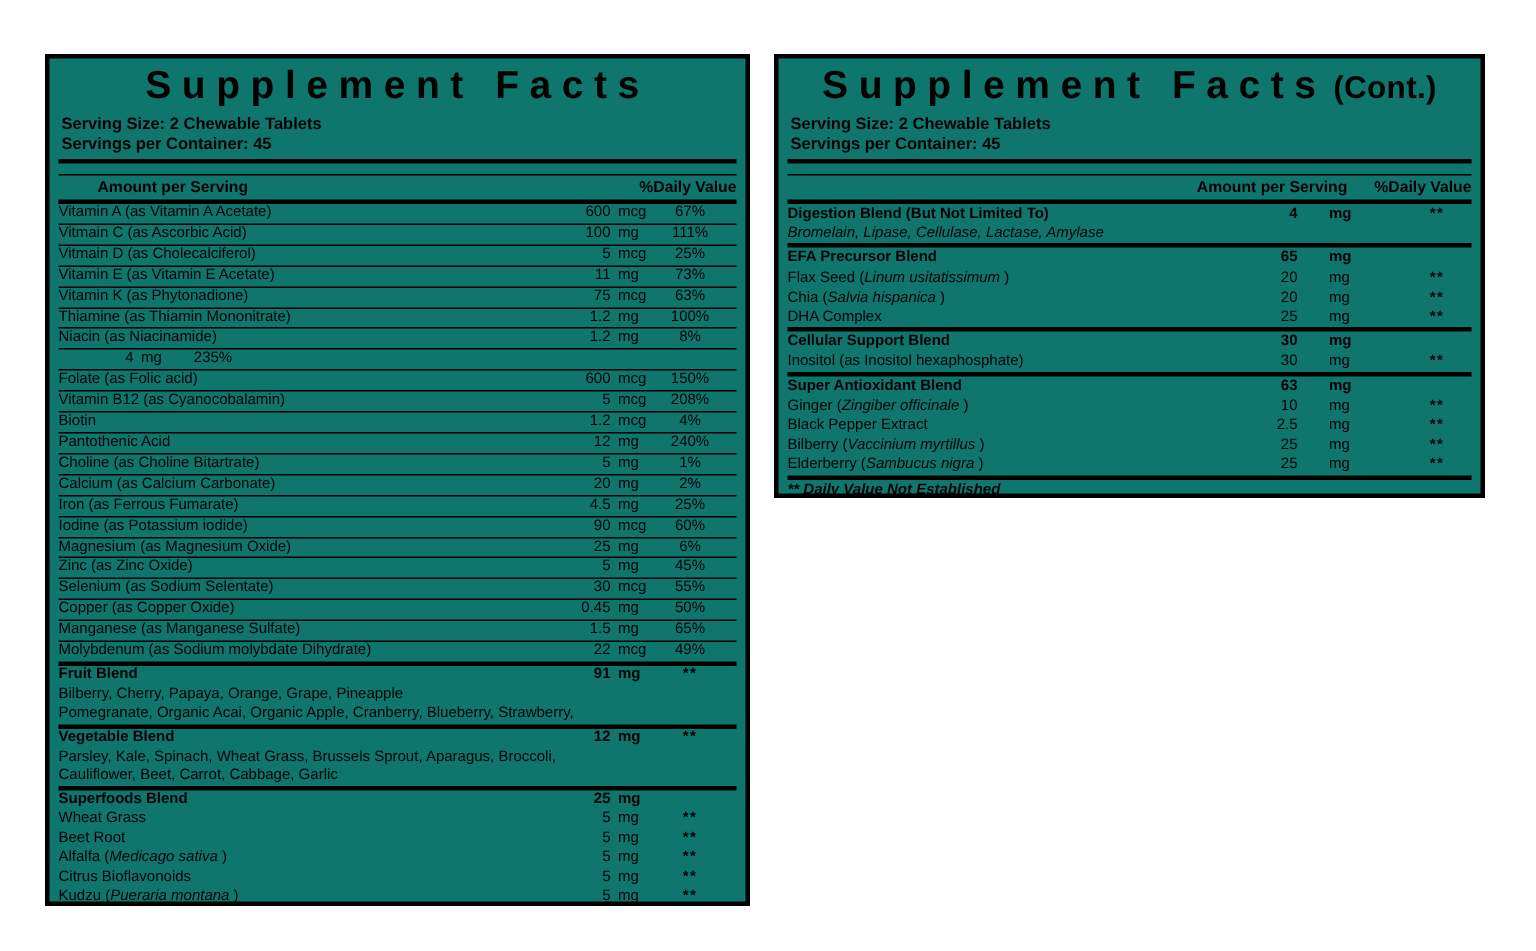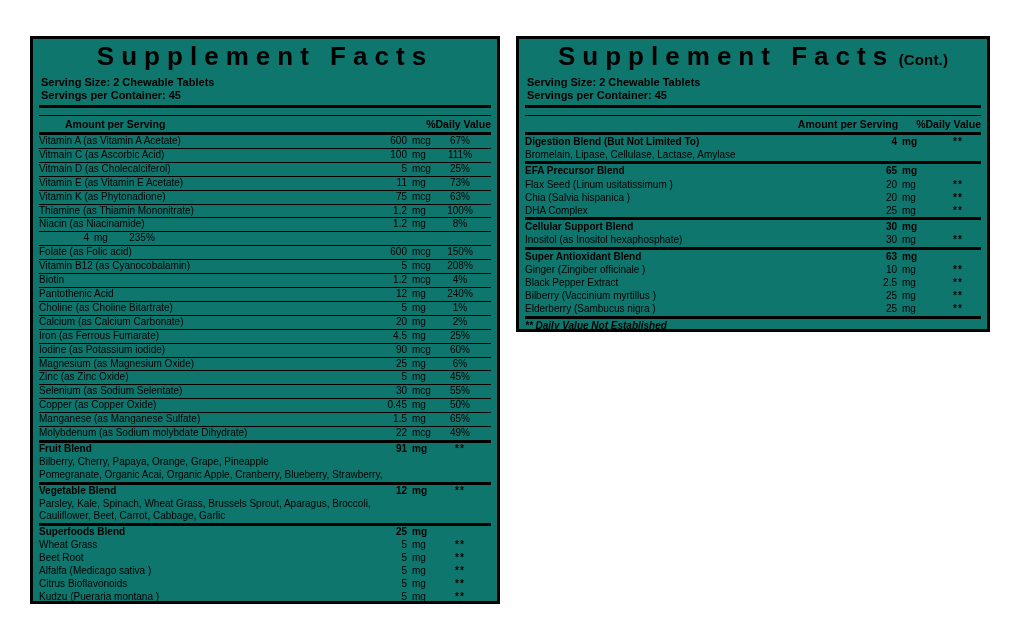--- a/index.html
+++ b/index.html
@@ -5,49 +5,49 @@
   * { margin:0; padding:0; box-sizing:border-box; }
   html,body { width:1024px; height:634px; background:#ffffff; }
   body { position:relative; font-family:"Liberation Sans", sans-serif; color:#000; overflow:hidden; }
 
   .panel { position:absolute; border:3px solid #000; background:#0f766e; padding:2px 6px 0 6px; }
   #p0 { left:30px;  top:36px; width:470px; height:568px; }
   #p1 { left:516px; top:36px; width:474px; height:296px; }
 
   .ttl { text-align:center; font-weight:bold; white-space:nowrap; line-height:28px; margin:1px 0 2px 0; }
   .ttl .main { font-size:26px; letter-spacing:0.27em; }
-  .ttl .cont { font-size:15px; letter-spacing:0.01em; }
+  .ttl .cont { font-size:21px; letter-spacing:0.01em; }
 
   .serv { font-size:11px; font-weight:bold; line-height:13px; padding-left:2px; white-space:nowrap; }
   .bar  { border-top:3px solid #000; margin-top:3px; }
   .sp   { height:7px; }
 
   .chead { display:flex; align-items:baseline; font-size:10.5px; font-weight:bold;
            line-height:13px; border-top:1px solid #000; border-bottom:3px solid #000;
            padding:2px 0 1px 0; white-space:nowrap; }
   .chead .fill { flex:1; }
   #p0 .chead .c1 { margin-left:26px; }
   #p1 .chead { justify-content:flex-end; }
   #p1 .chead .c2 { margin-left:18px; }
 
   .row { display:flex; align-items:baseline; font-size:10px; line-height:12.9px; white-space:nowrap; }
-  #p1 .row { line-height:13.2px; }
+  #p1 .row { line-height:13.2px;gap:16px; }
   .row.thin  { border-top:1px solid #000; }
   .row.thick { border-top:3px solid #000; }
   .row .nm  { flex:1; overflow:hidden; }
   .row .num { width:50px; text-align:right; }
   .row .un  { width:30px; padding-left:5px; }
   .row .dv  { width:46px; text-align:center; margin-right:8px; }
   #p1 .row .num { width:48px; }
   #p1 .row .un  { width:38px; }
   #p1 .row .dv  { width:46px; margin-right:0; }
   .row.header .nm, .row.header .num, .row.header .un { font-weight:bold; }
   .row.footnote { font-weight:bold;font-style:italic; }
   .dv.star { font-weight:bold; letter-spacing:1px; }
-  .i { }
+  .i { font-style:italic; }
 </style>
 </head>
 <body>
 
 <div class="panel" id="p0">
   <div class="ttl">
     <span class="main">Supplement Facts</span><span class="cont"></span>
   </div>
   <div class="serv">Serving Size: 2 Chewable Tablets</div>
   <div class="serv">Servings per Container: 45</div>

